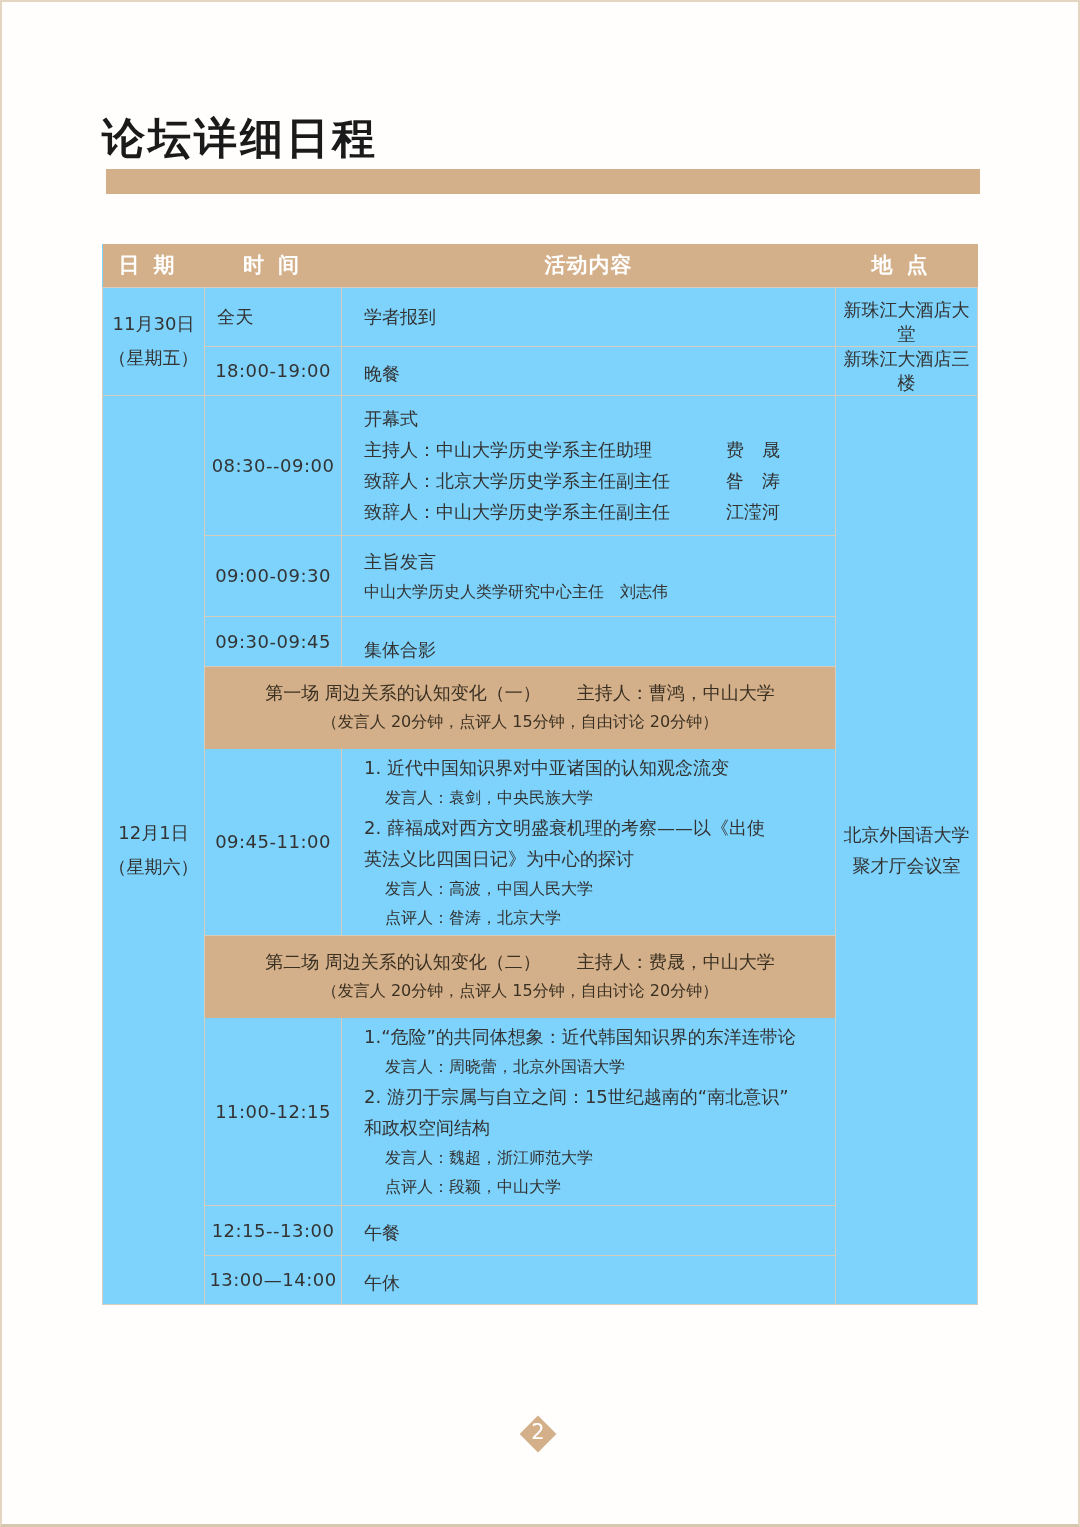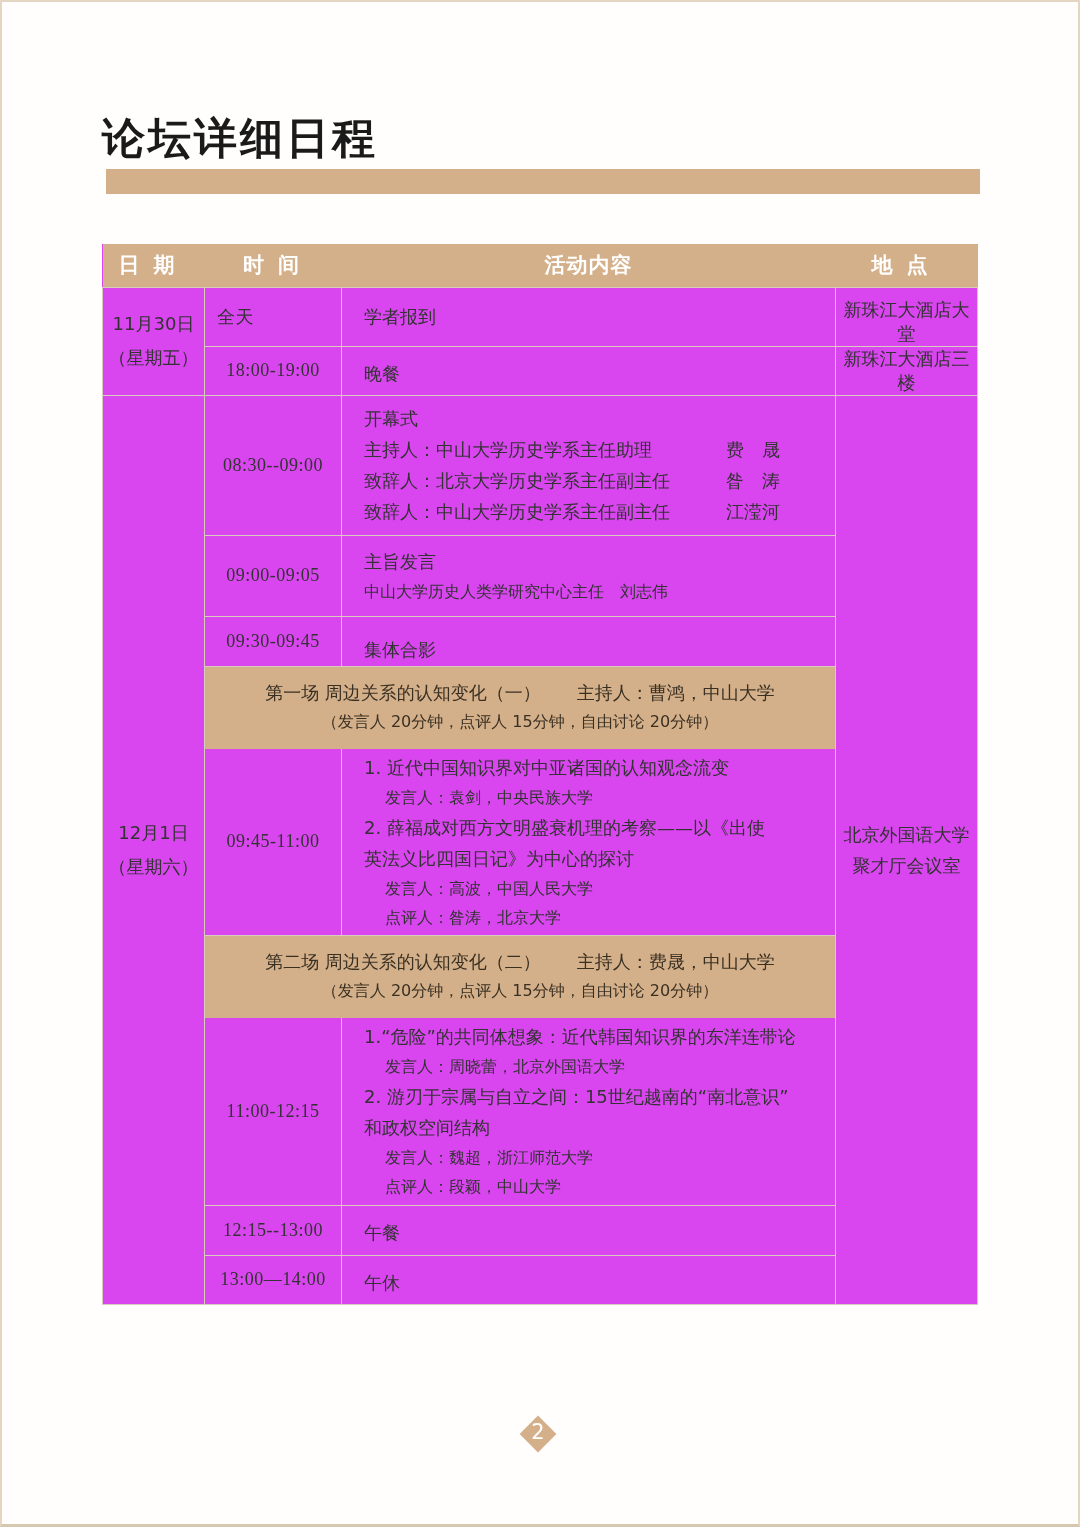--- a/index.html
+++ b/index.html
@@ -22,34 +22,34 @@
       font-weight: bold; font-size: 43px; letter-spacing: 3px;
       color: #1a1a1a;
     }
     .title-bar {
       position: absolute; left: 106px; top: 169px; width: 874px; height: 25px;
       background: #d4b08a;
     }
     table.schedule {
       position: absolute; left: 102px; top: 244px; width: 875px;
       border-collapse: collapse; table-layout: fixed;
-      background: #d946ef;
+      background: #7dd3fc;
     }
     .schedule th {
       background: #d4b08a; color: #ffffff; height: 43px;
       font-size: 21px; font-weight: bold; letter-spacing: 14px;
       border: none;
     }
     .schedule td {
       border: 1px solid #d8ccbc;
       font-size: 18px; color: #333333;
       vertical-align: middle;
     }
     .c-date { text-align: center; line-height: 34px; font-size: 18px; }
-    .c-time { text-align: center; font-size: 18.5px; letter-spacing: 0.5px; font-family: Liberation Serif, serif; }
+    .c-time { text-align: center; font-size: 18.5px; letter-spacing: 0.5px; }
     .c-time.left { text-align: left; padding-left: 12px; }
     .c-act { padding-left: 22px; line-height: 31px; }
     .c-loc { text-align: center; font-size: 16px; }
     .c-loc.big { font-size: 18px; line-height: 31px; }
     .sub { font-size: 16px; line-height: 29px; }
     .indent { padding-left: 21px; }
     .session td {
       background: #d4b08a; text-align: center; border-color: #d4b08a;
       line-height: 29px; color: #3a3022; font-size: 18px;
     }
@@ -129,21 +129,21 @@
           <span>江滢河</span>
         </div>
       </td>
       <td class="c-loc big" rowspan="11">
         <div>北京外国语大学</div>
         <div>聚才厅会议室</div>
       </td>
     </tr>
 
     <tr style="height:81px">
-      <td class="c-time">09:00-09:05</td>
+      <td class="c-time">09:00-09:30</td>
       <td class="c-act">
         <div>主旨发言</div>
         <div class="sub">中山大学历史人类学研究中心主任　刘志伟</div>
       </td>
     </tr>
 
     <tr style="height:50px">
       <td class="c-time">09:30-09:45</td>
       <td class="c-act" style="padding-top:16px">集体合影</td>
     </tr>

